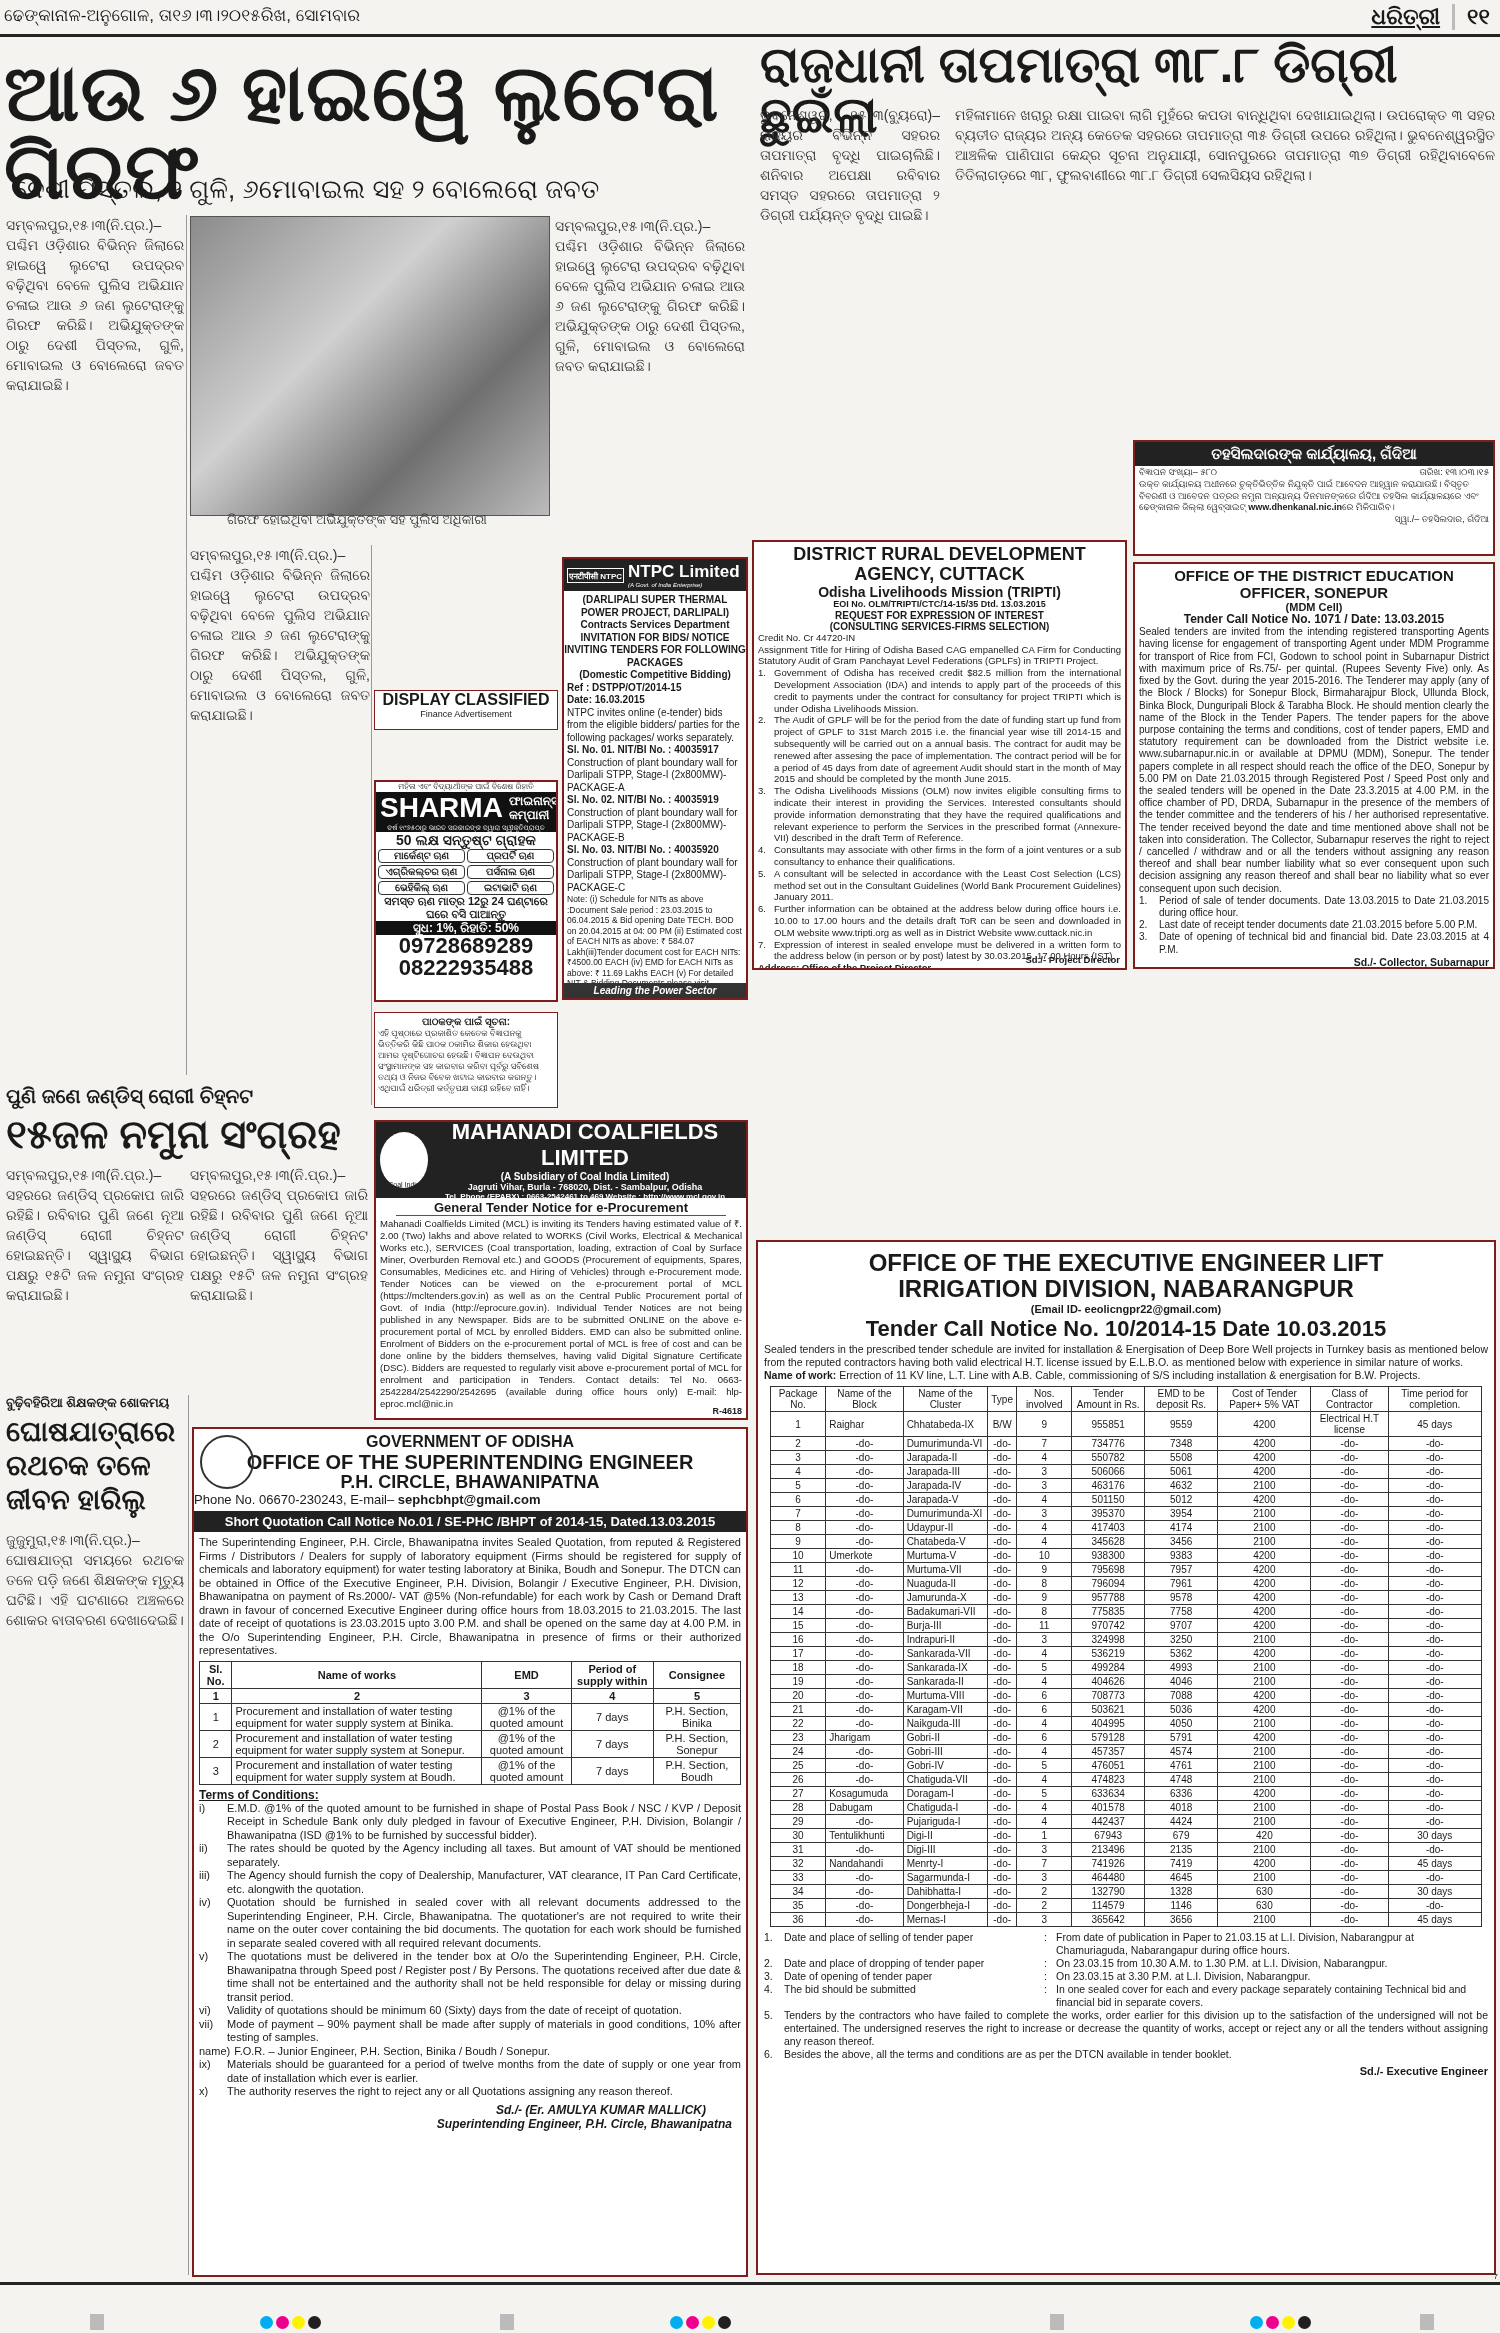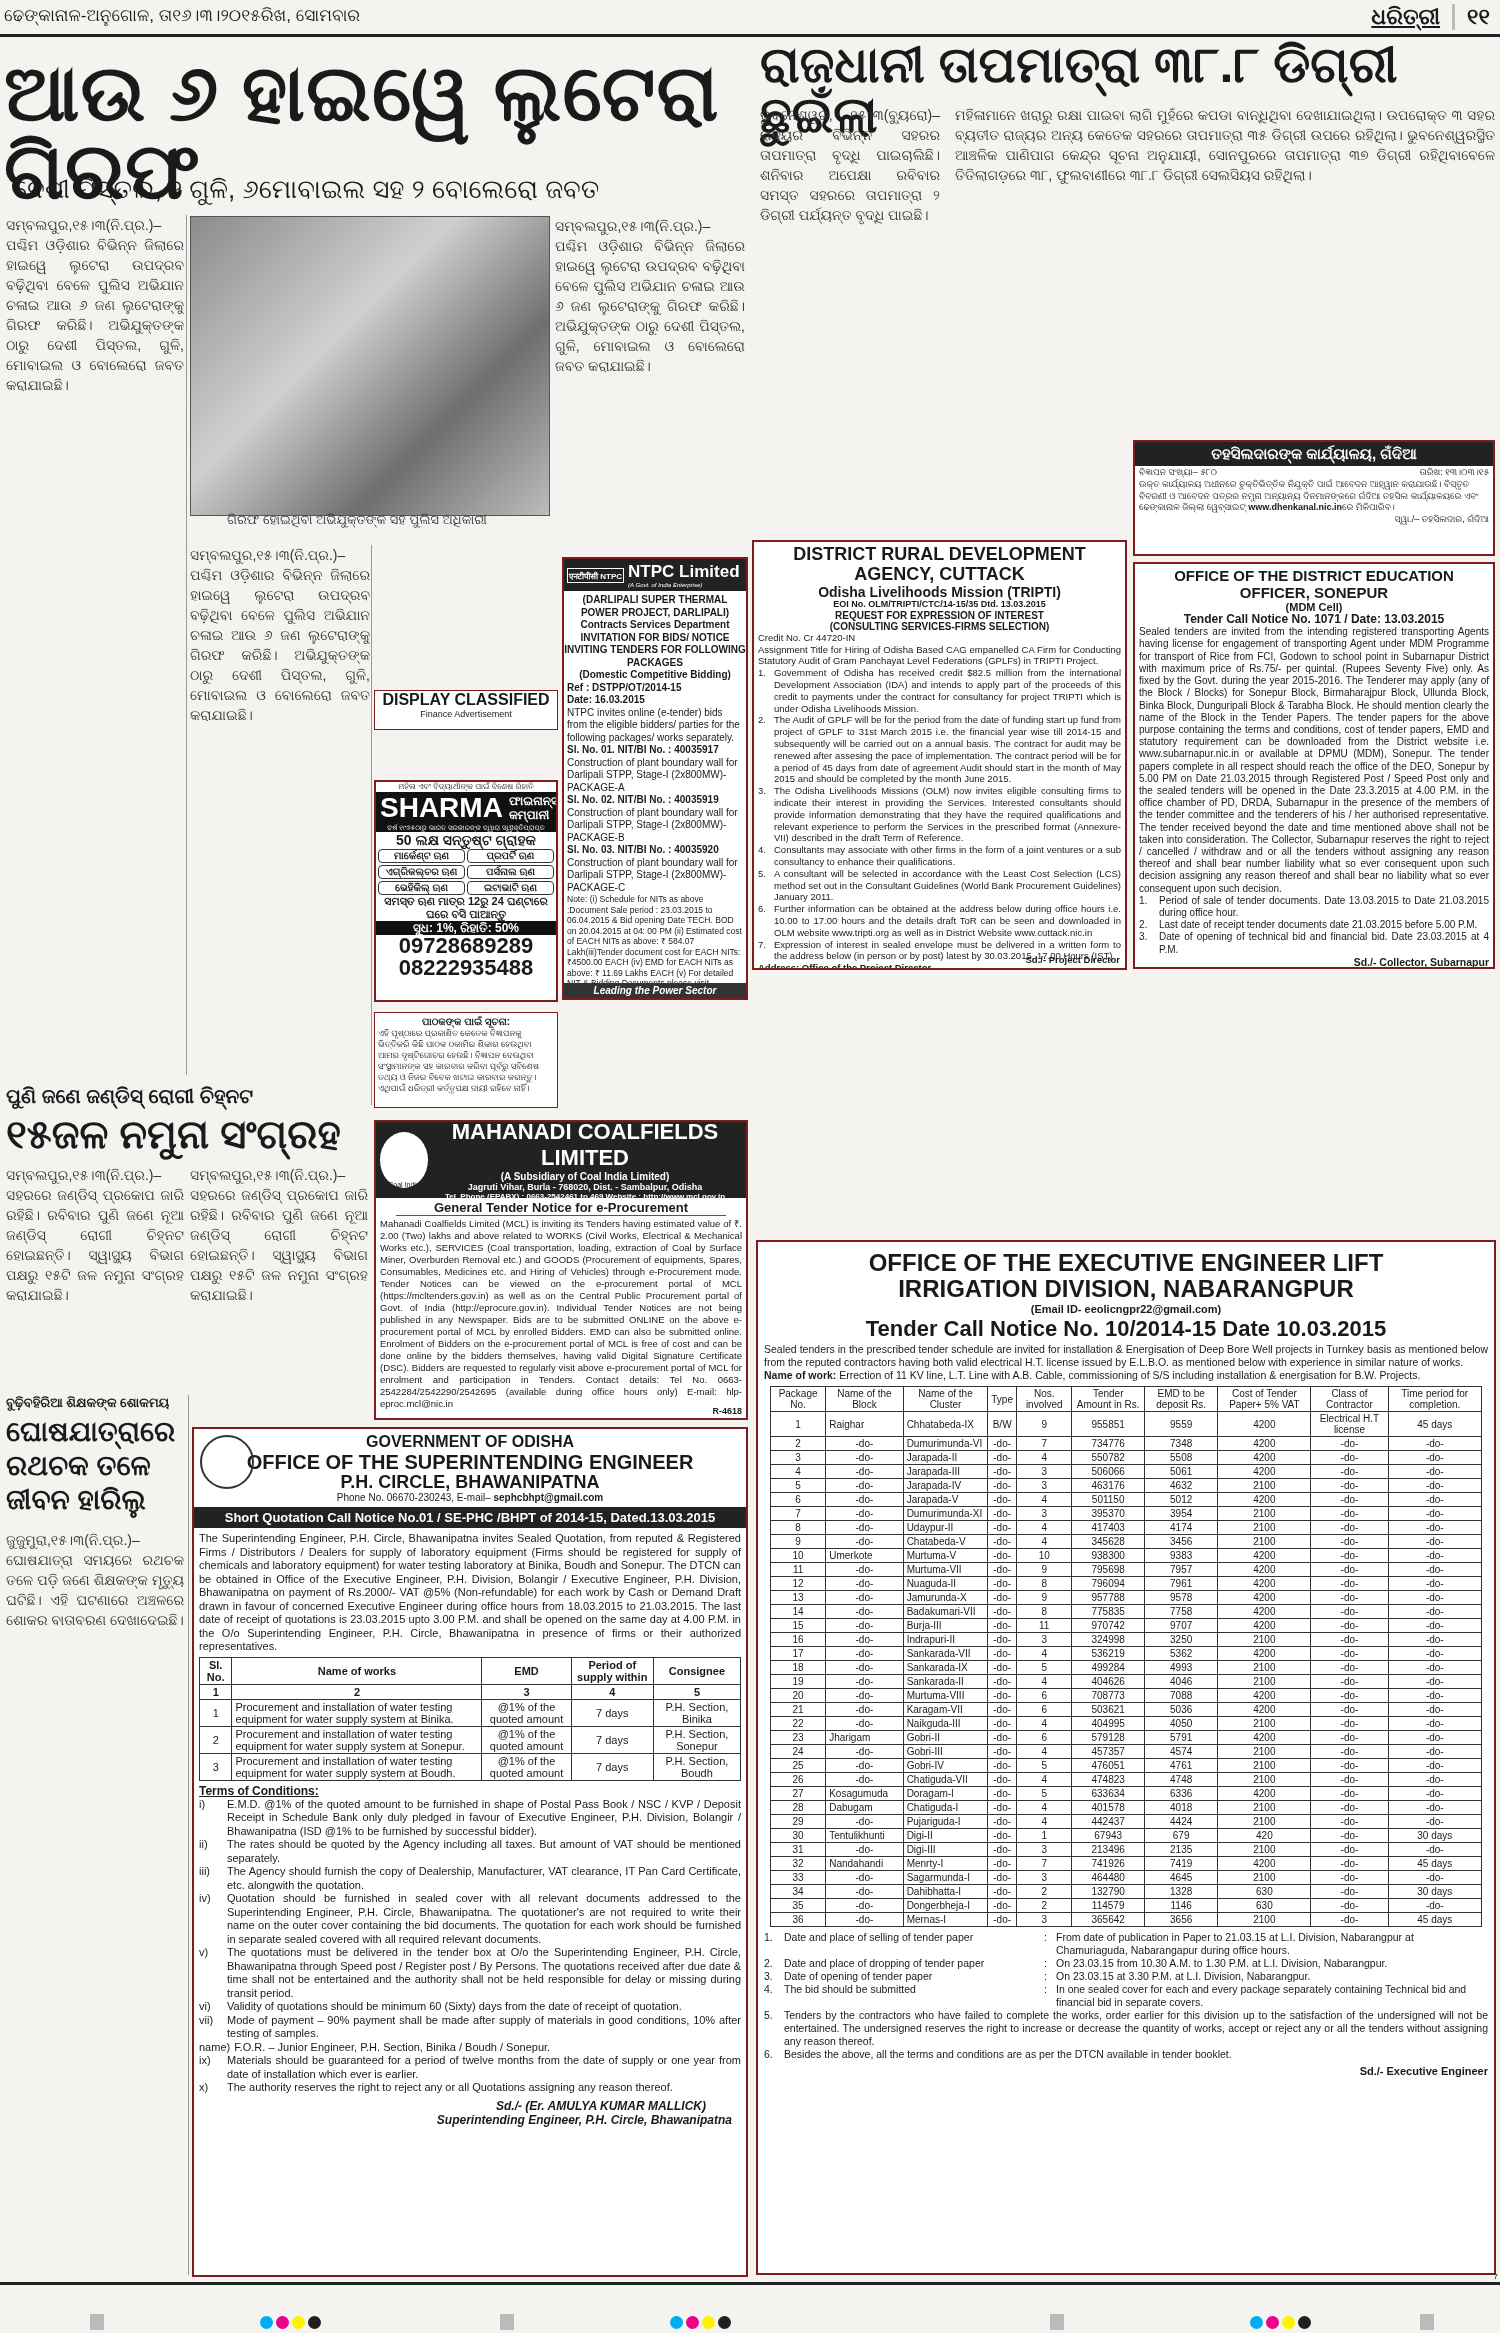--- a/index.html
+++ b/index.html
@@ -137,21 +137,21 @@
   <div style="font-size:13px;font-weight:bold;text-align:center;border-bottom:1px solid #555;margin:2px 20px;">General Tender Notice for e-Procurement</div>
   <div class="small" style="padding:0 4px;font-size:9.5px;line-height:12px;">Mahanadi Coalfields Limited (MCL) is inviting its Tenders having estimated value of ₹. 2.00 (Two) lakhs and above related to WORKS (Civil Works, Electrical &amp; Mechanical Works etc.), SERVICES (Coal transportation, loading, extraction of Coal by Surface Miner, Overburden Removal etc.) and GOODS (Procurement of equipments, Spares, Consumables, Medicines etc. and Hiring of Vehicles) through e-Procurement mode. Tender Notices can be viewed on the e-procurement portal of MCL (https://mcltenders.gov.in) as well as on the Central Public Procurement portal of Govt. of India (http://eprocure.gov.in). Individual Tender Notices are not being published in any Newspaper. Bids are to be submitted ONLINE on the above e-procurement portal of MCL by enrolled Bidders. EMD can also be submitted online. Enrolment of Bidders on the e-procurement portal of MCL is free of cost and can be done online by the bidders themselves, having valid Digital Signature Certificate (DSC). Bidders are requested to regularly visit above e-procurement portal of MCL for enrolment and participation in Tenders. Contact details: Tel No. 0663-2542284/2542290/2542695 (available during office hours only) E-mail: hlp-eproc.mcl@nic.in</div>
   <div style="position:absolute;right:4px;bottom:2px;font-size:9px;font-weight:bold;">R-4618</div>
 </div>
 
 <div class="box" style="left:192px;top:1427px;width:556px;height:850px;">
   <div style="position:absolute;left:6px;top:6px;width:54px;height:54px;border:2px solid #333;border-radius:50%;"></div>
   <div class="ad-title" style="font-size:16px;margin-top:4px;">GOVERNMENT OF ODISHA</div>
   <div class="ad-title" style="font-size:20px;">OFFICE OF THE SUPERINTENDING ENGINEER</div>
   <div class="ad-title" style="font-size:18px;">P.H. CIRCLE, BHAWANIPATNA</div>
-  <div style="font-size:10px;text-align:center;">
+  <div style="font-size:13px;text-align:left;">
     <span>Phone No. 06670-230243, E-mail– </span><b>sephcbhpt@gmail.com</b>
   </div>
   <div class="bar-dark" style="font-size:13px;padding:3px;margin:4px 0;">Short Quotation Call Notice No.01 / SE-PHC /BHPT of 2014-15, Dated.13.03.2015</div>
   <div class="small" style="padding:0 5px;font-size:11px;line-height:13.5px;">The Superintending Engineer, P.H. Circle, Bhawanipatna invites Sealed Quotation, from reputed &amp; Registered Firms / Distributors / Dealers for supply of laboratory equipment (Firms should be registered for supply of chemicals and laboratory equipment) for water testing laboratory at Binika, Boudh and Sonepur. The DTCN can be obtained in Office of the Executive Engineer, P.H. Division, Bolangir / Executive Engineer, P.H. Division, Bhawanipatna on payment of Rs.2000/- VAT @5% (Non-refundable) for each work by Cash or Demand Draft drawn in favour of concerned Executive Engineer during office hours from 18.03.2015 to 21.03.2015. The last date of receipt of quotations is 23.03.2015 upto 3.00 P.M. and shall be opened on the same day at 4.00 P.M. in the O/o Superintending Engineer, P.H. Circle, Bhawanipatna in presence of firms or their authorized representatives.</div>
   <div style="padding:3px 5px;">
     <table class="ph">
       <thead>
         <tr>
           <th>Sl. No.</th>
           <th>Name of works</th>

